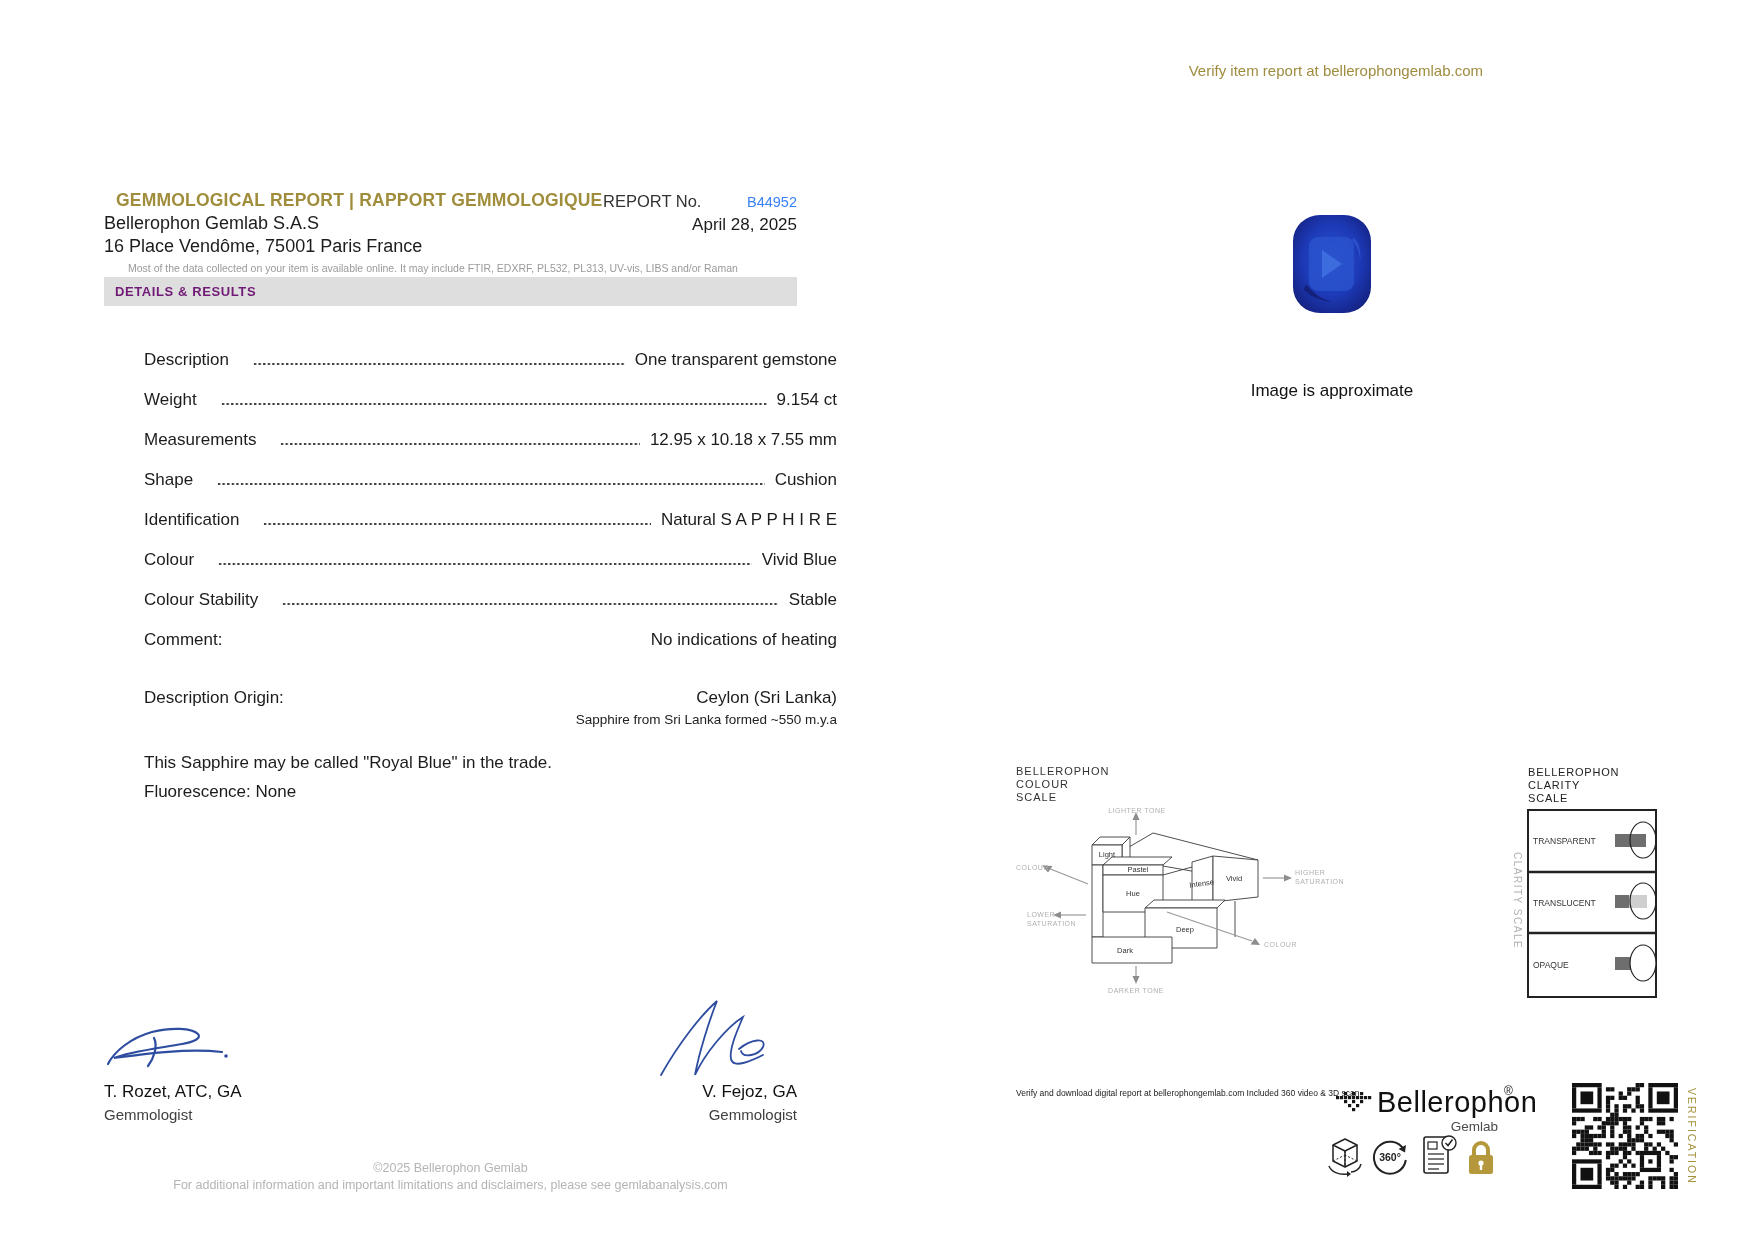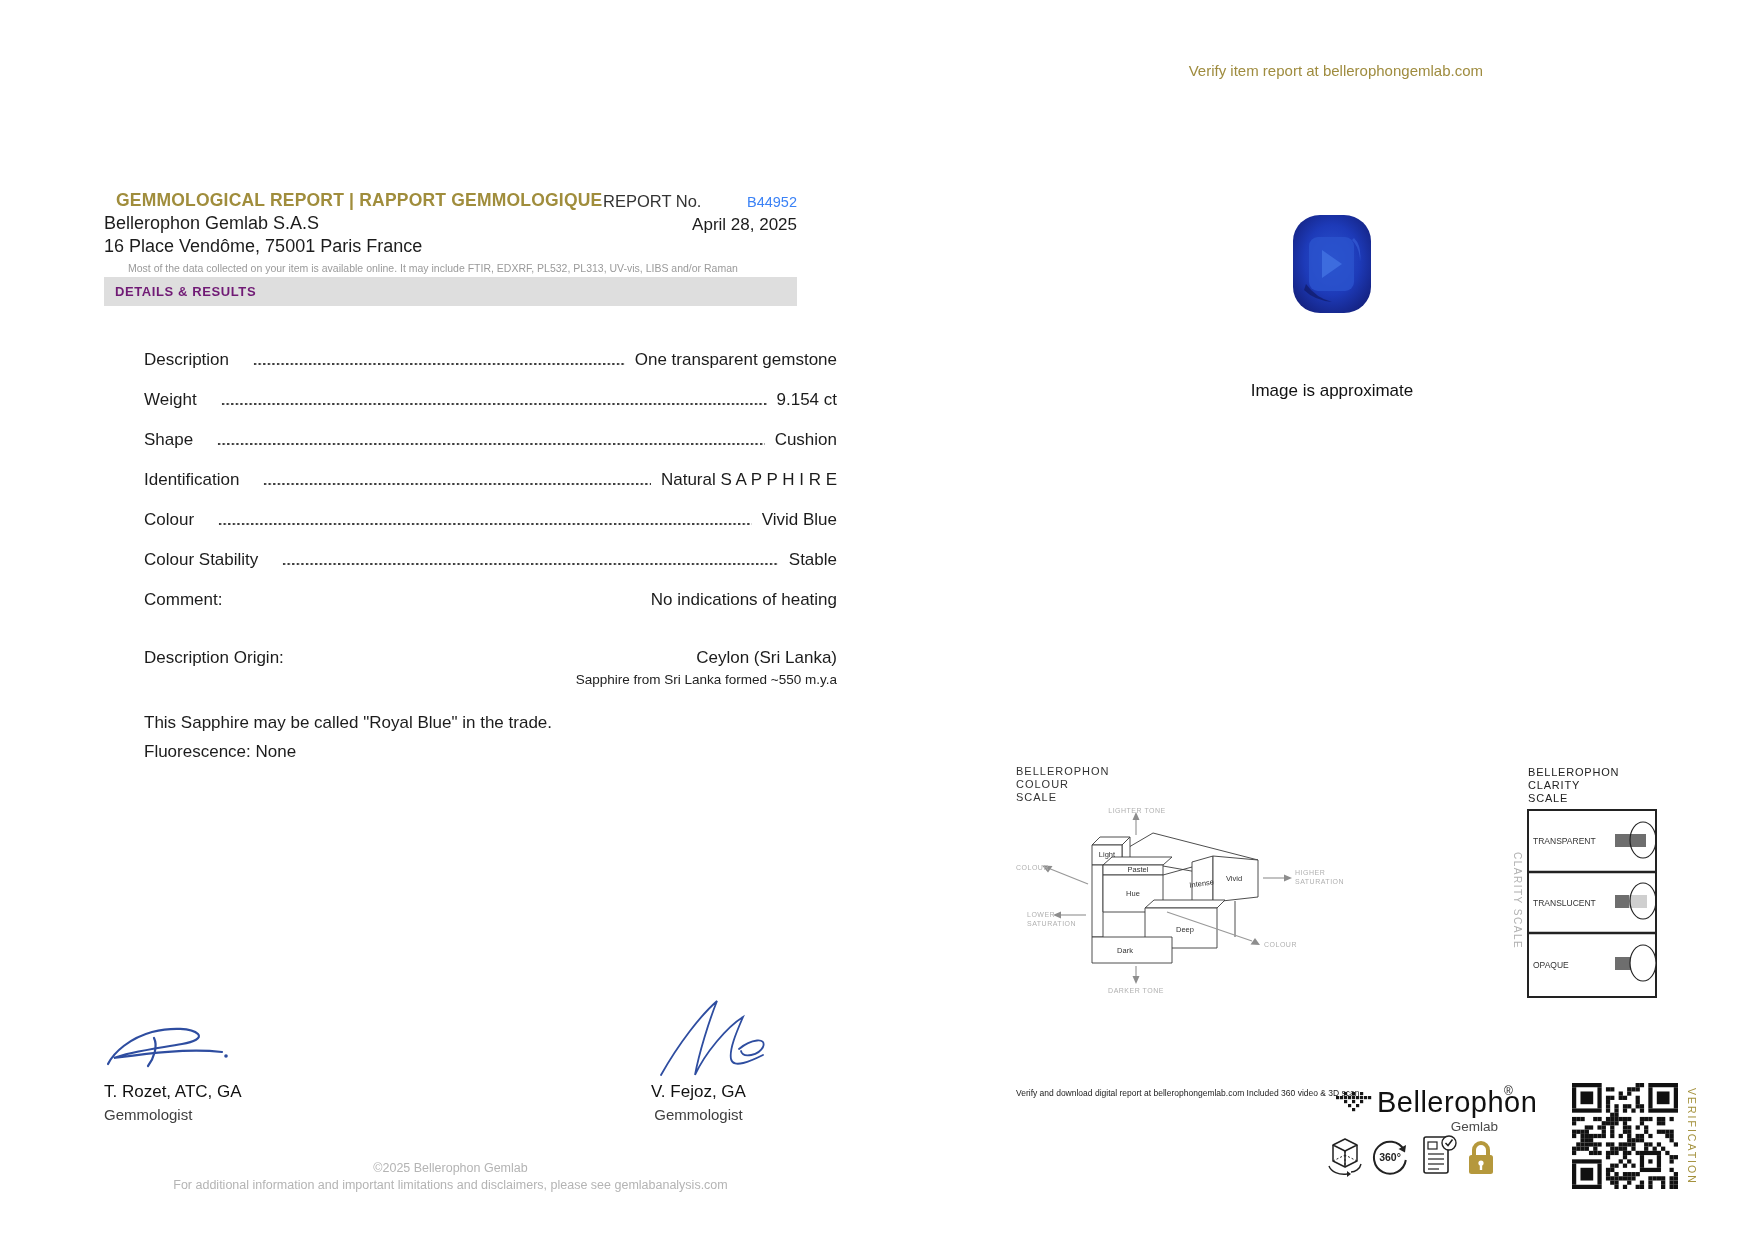--- a/index.html
+++ b/index.html
@@ -33,21 +33,21 @@
   .spacer{flex:1;}
   .origin-row{margin-top:18px;}
   .origin-note{text-align:right;font-size:13.5px;margin-top:0px;color:#222;}
   .trade{margin-top:26px;font-size:17px;}
   .fluor{margin-top:9px;font-size:17px;}
 
   
   .sig-name{font-size:17px;color:#111;}
   .sig-role{font-size:15px;color:#3f3f3f;margin-top:4px;}
   #sig-left-block{left:104px;top:1082px;}
-  #sig-right-block{left:600px;top:1082px;width:197px;text-align:center;}
+  #sig-right-block{left:600px;top:1082px;width:197px;text-align:right;}
 
   
   #footer{left:104px;top:1160px;width:693px;text-align:center;color:#b4b4b4;font-size:12.5px;line-height:17px;}
 
   
   #gem-caption{left:1232px;top:381px;width:200px;text-align:center;font-size:17px;color:#111;}
   #verif-note{left:1016px;top:1088px;width:320px;font-size:8.5px;color:#222;white-space:nowrap;}
   #brand-name{left:1377px;top:1086px;font-size:29px;font-weight:500;letter-spacing:.5px;color:#111;}
   #brand-reg{left:1504px;top:1084px;font-size:12px;color:#222;}
   #brand-sub{left:1377px;top:1119px;width:121px;text-align:right;font-size:13.5px;color:#4a4a4a;}
@@ -77,20 +77,25 @@
     <div id="rows">
         <div class="row">
           <span class="lbl">Description</span>
           <span class="leader"></span>
           <span class="val">One transparent gemstone</span>
         </div>
         <div class="row">
           <span class="lbl">Weight</span>
           <span class="leader"></span>
           <span class="val">9.154 ct</span>
+        </div>
+        <div class="row">
+          <span class="lbl">Measurements</span>
+          <span class="leader"></span>
+          <span class="val">12.95 x 10.18 x 7.55 mm</span>
         </div>
         <div class="row">
           <span class="lbl">Shape</span>
           <span class="leader"></span>
           <span class="val">Cushion</span>
         </div>
         <div class="row">
           <span class="lbl">Identification</span>
           <span class="leader"></span>
           <span class="val">Natural S A P P H I R E</span>

